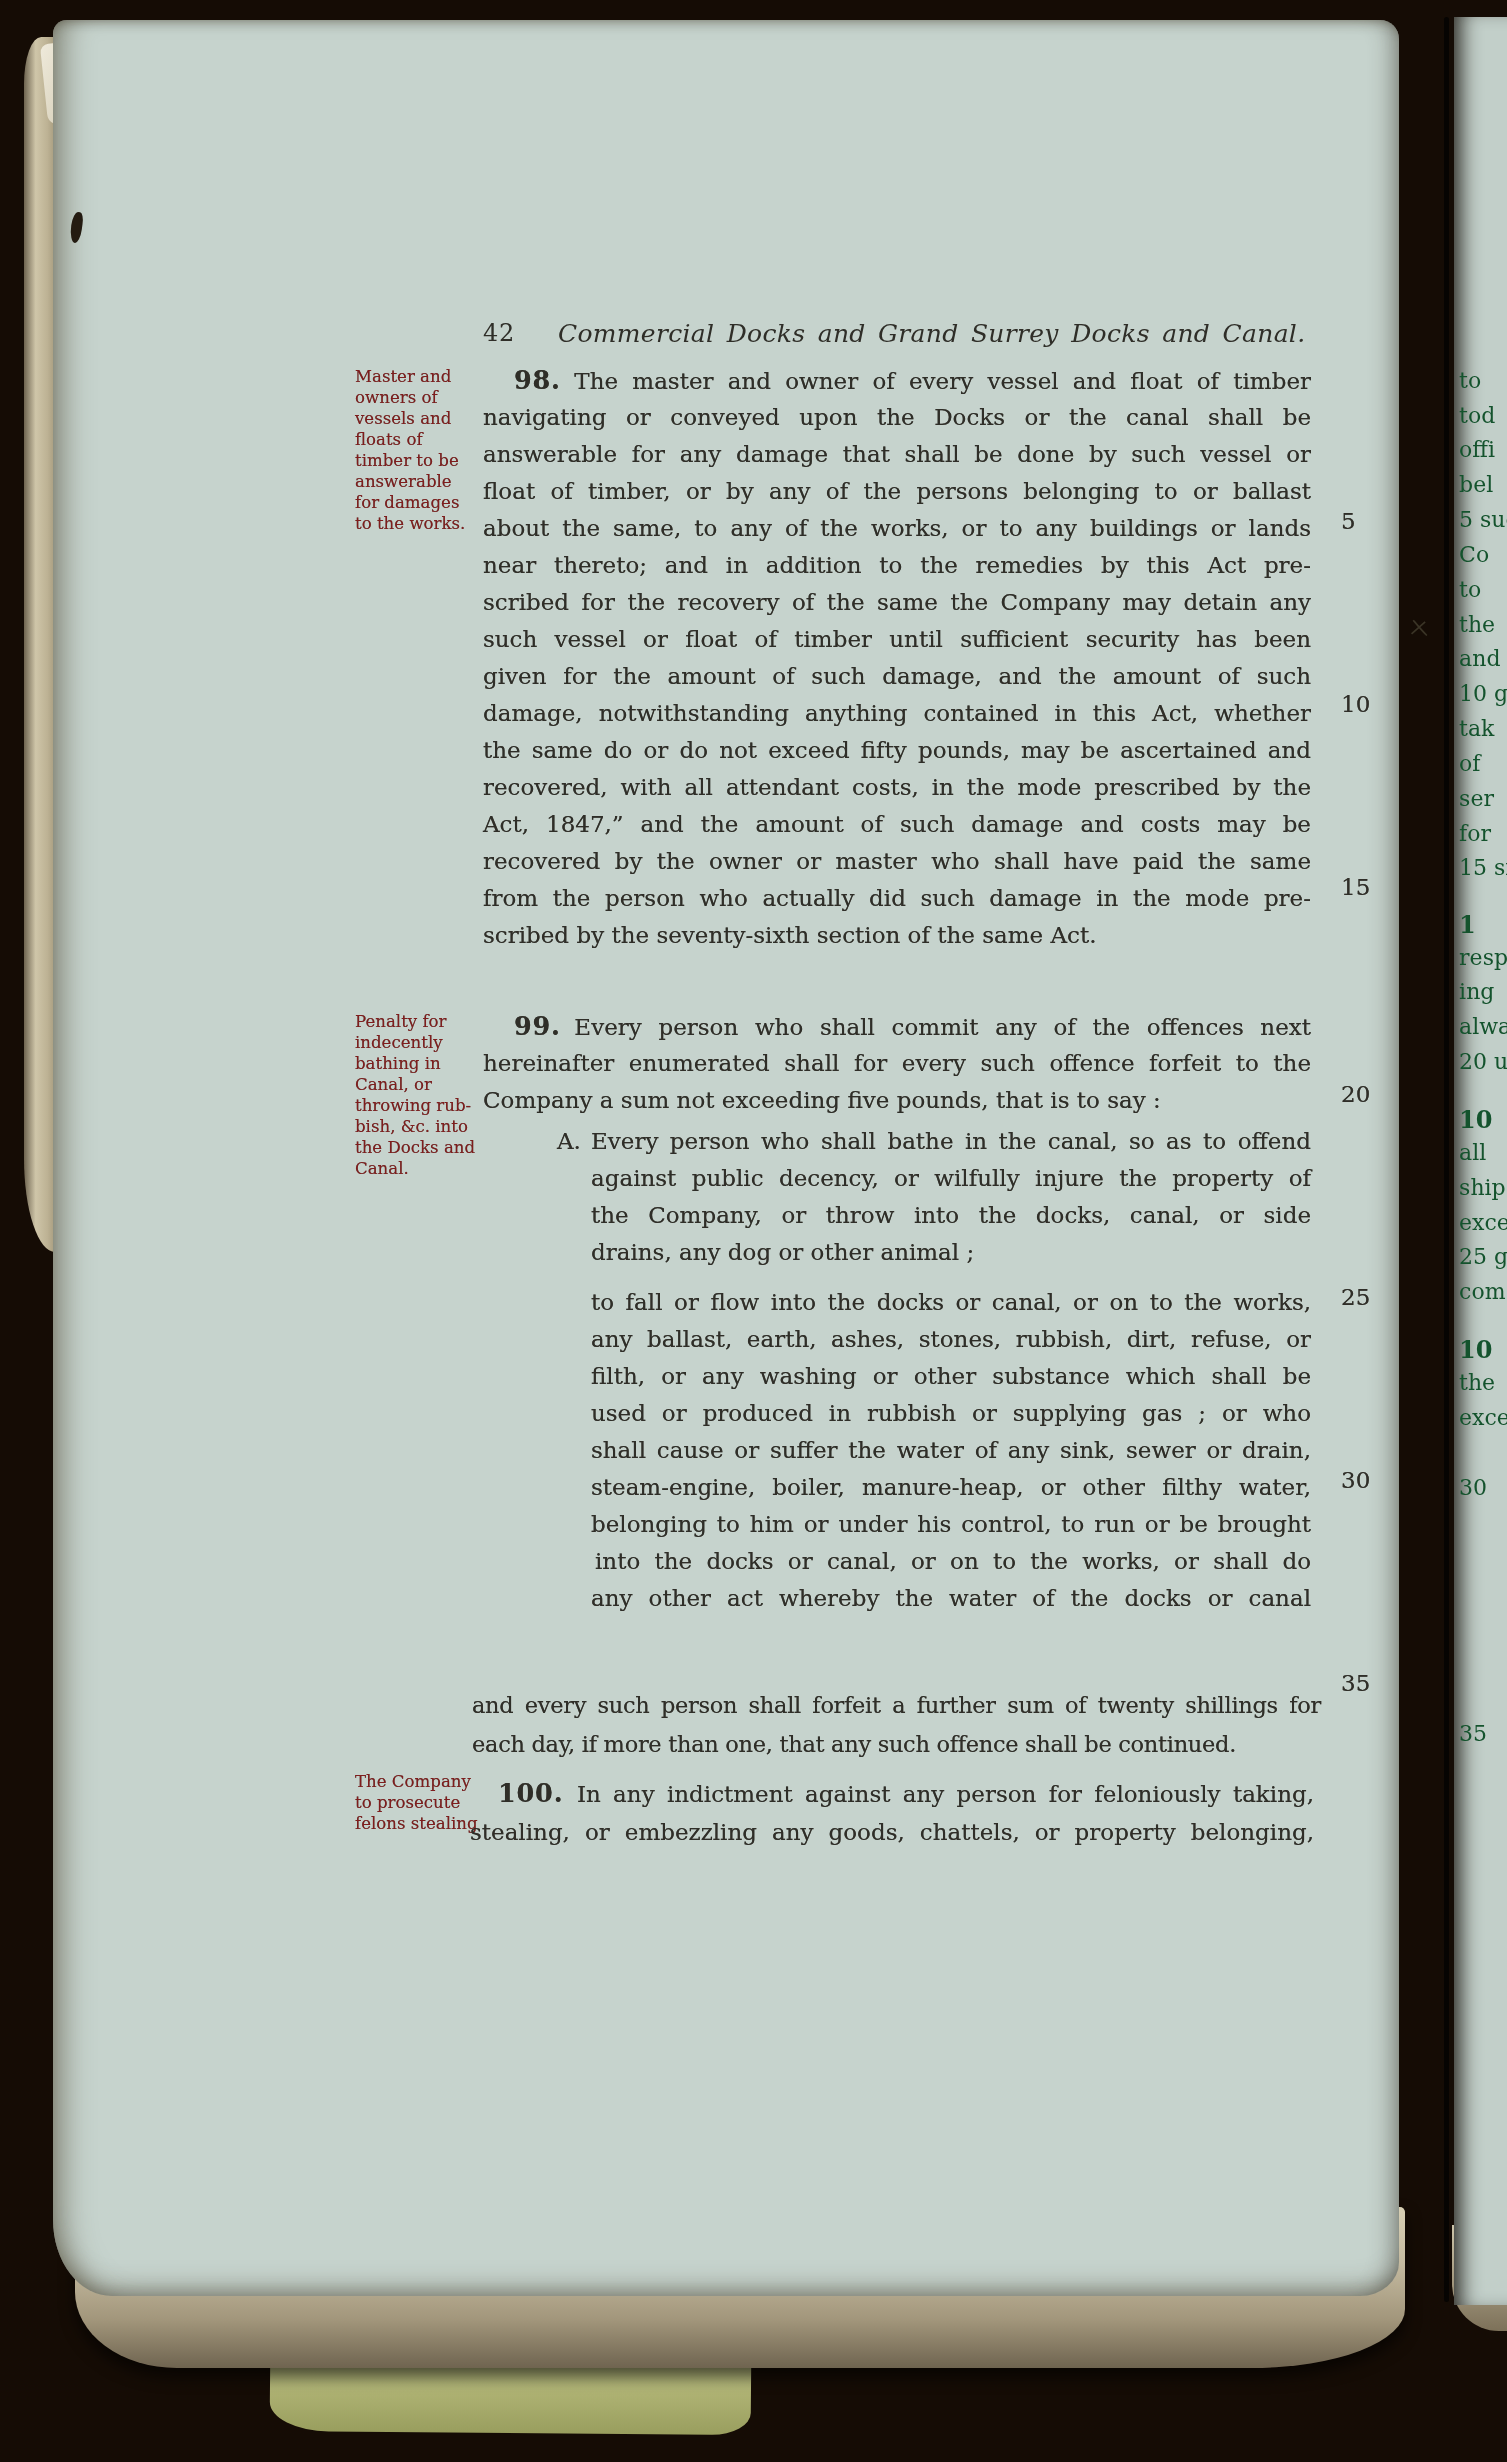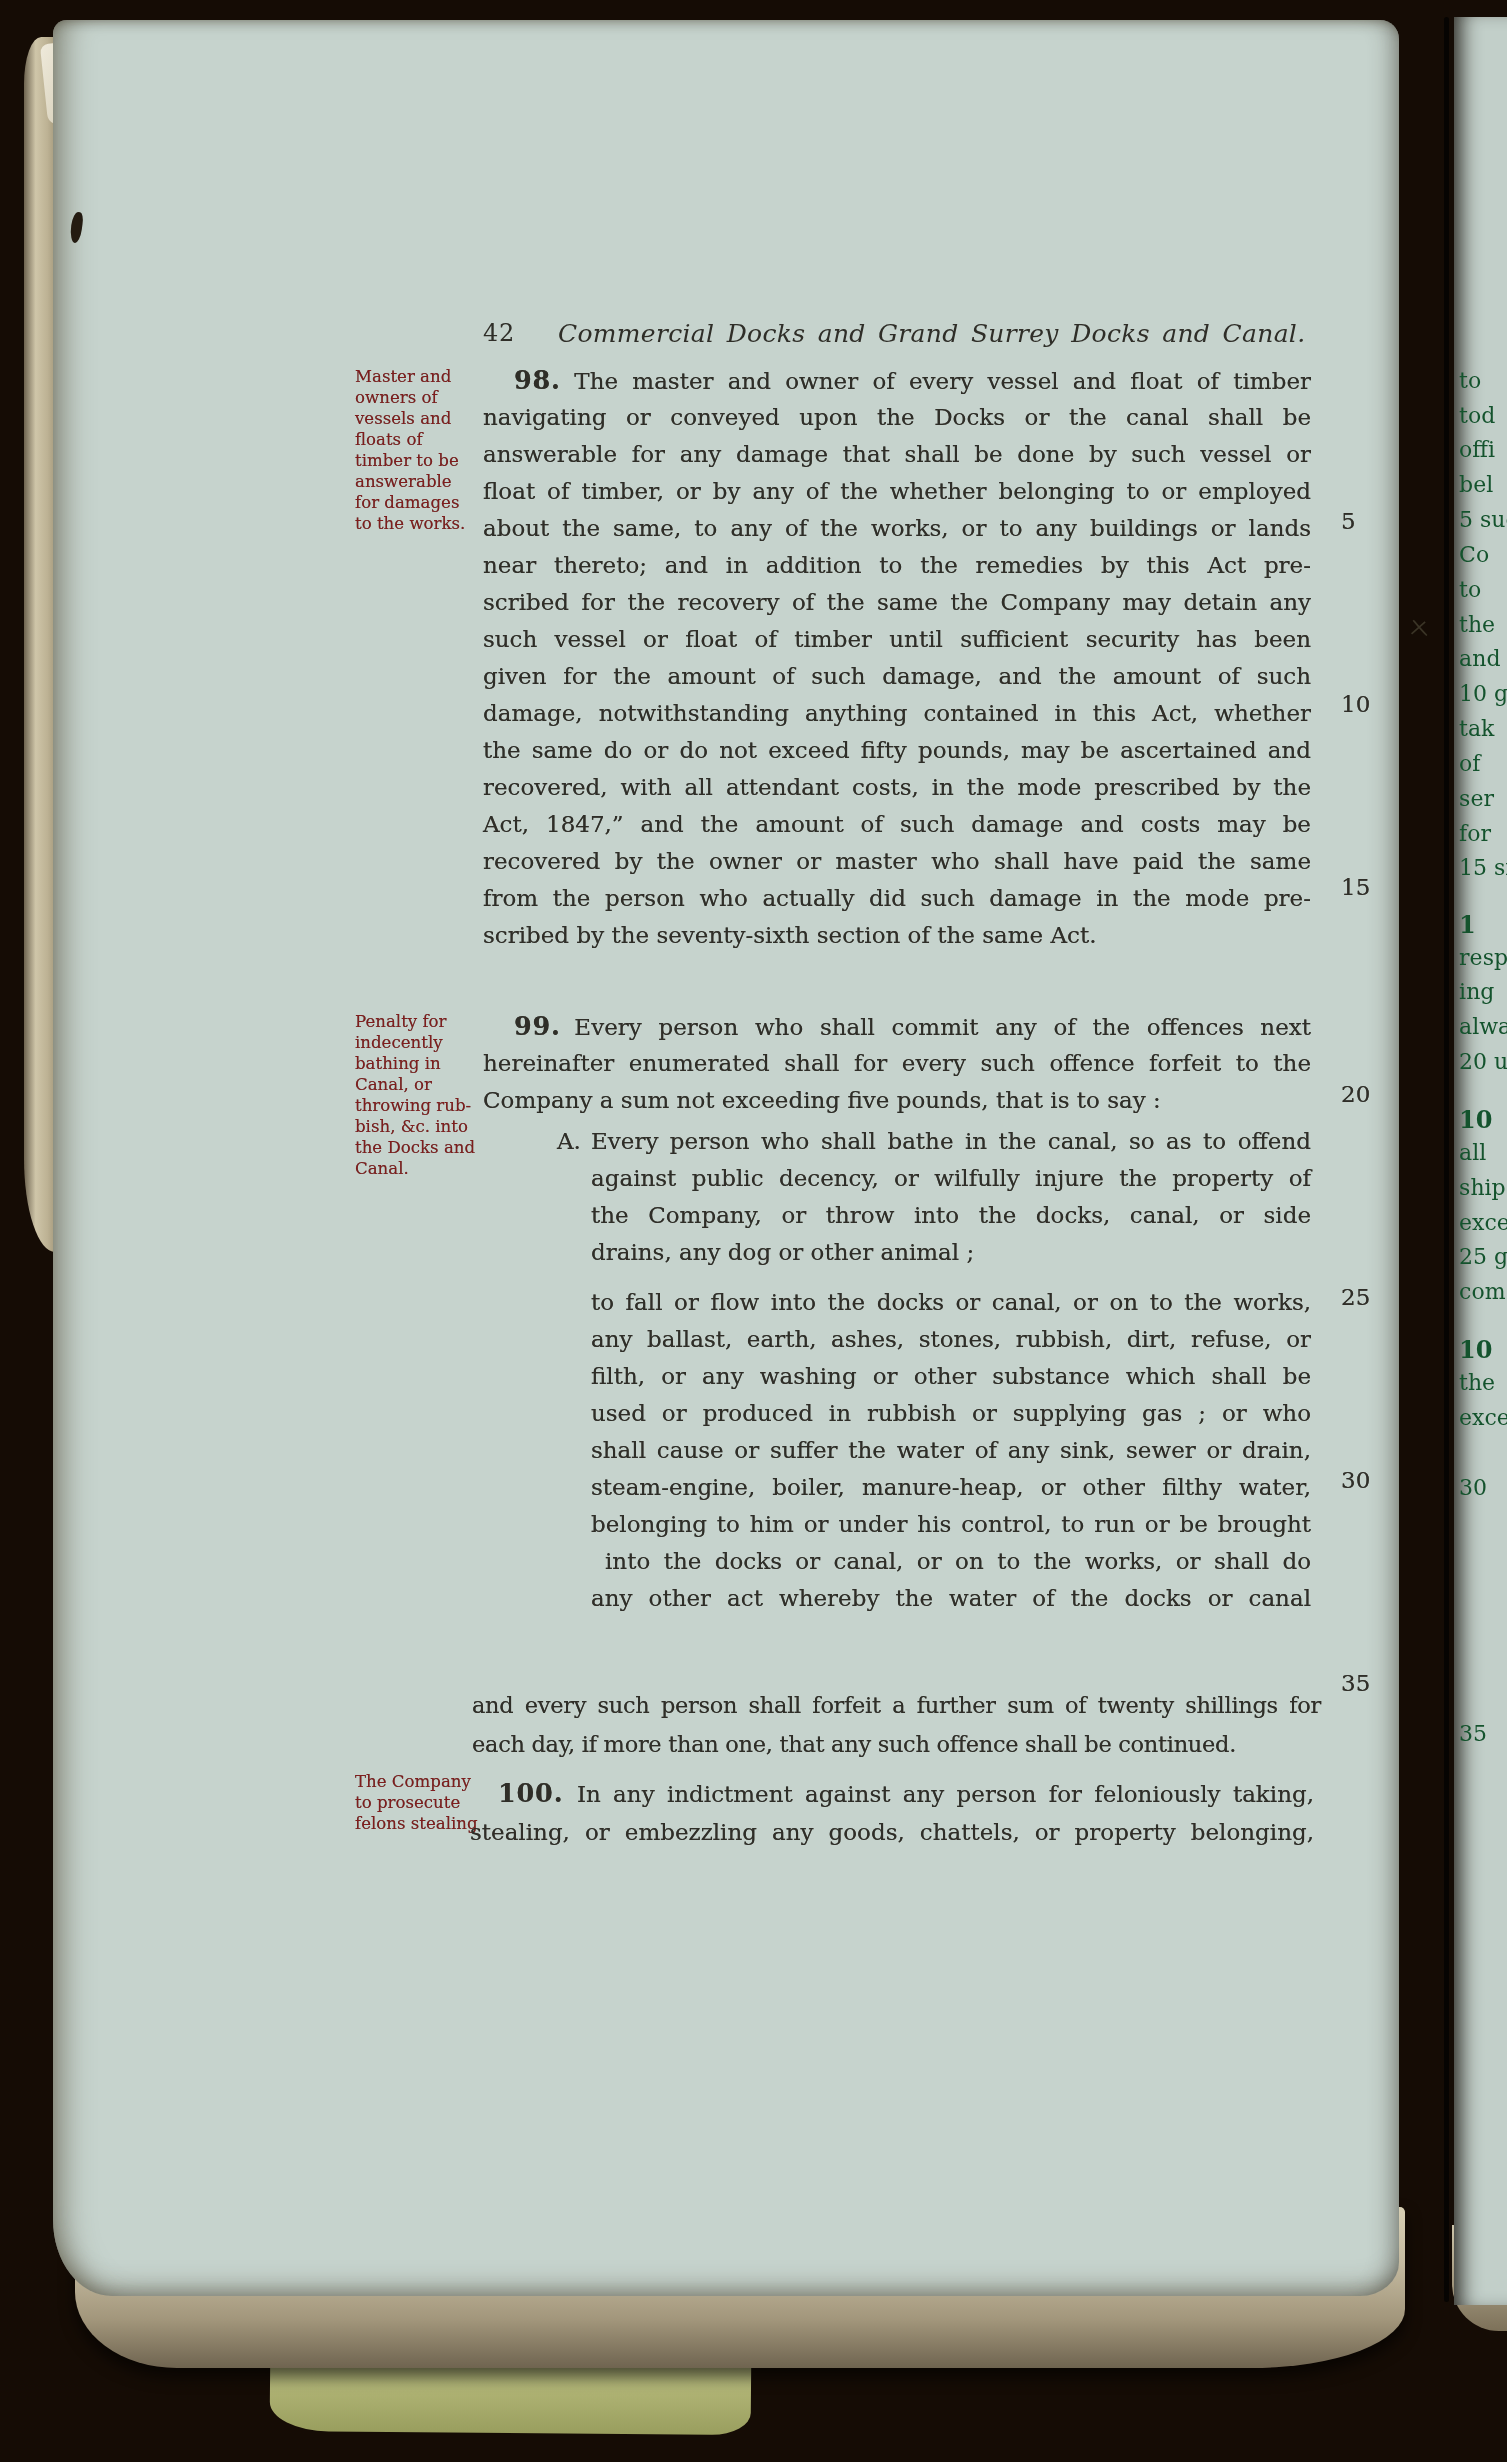--- a/index.html
+++ b/index.html
@@ -122,21 +122,21 @@
       </div>
       <div class="margin-note" style="top: 1751px;">
         <div class="mn-line">The Company</div>
         <div class="mn-line">to prosecute</div>
         <div class="mn-line">felons stealing</div>
       </div>
       <div class="block" style="left: 430px; top: 342px; width: 828px;">
         <div class="line justify" style="height: 37px; line-height: 37px; margin-left: 31px;"><span class="secnum">98.</span>The master and owner of every vessel and float of timber</div>
         <div class="line justify" style="height: 37px; line-height: 37px;">navigating or conveyed upon the Docks or the canal shall be</div>
         <div class="line justify" style="height: 37px; line-height: 37px;">answerable for any damage that shall be done by such vessel or</div>
-        <div class="line justify" style="height: 37px; line-height: 37px;">float of timber, or by any of the whether belonging to or employed</div>
+        <div class="line justify" style="height: 37px; line-height: 37px;">float of timber, or by any of the persons belonging to or ballast</div>
         <div class="line justify" style="height: 37px; line-height: 37px;">about the same, to any of the works, or to any buildings or lands</div>
         <div class="line justify" style="height: 37px; line-height: 37px;">near thereto; and in addition to the remedies by this Act pre-</div>
         <div class="line justify" style="height: 37px; line-height: 37px;">scribed for the recovery of the same the Company may detain any</div>
         <div class="line justify" style="height: 37px; line-height: 37px;">such vessel or float of timber until sufficient security has been</div>
         <div class="line justify" style="height: 37px; line-height: 37px;">given for the amount of such damage, and the amount of such</div>
         <div class="line justify" style="height: 37px; line-height: 37px;">damage, notwithstanding anything contained in this Act, whether</div>
         <div class="line justify" style="height: 37px; line-height: 37px;">the same do or do not exceed fifty pounds, may be ascertained and</div>
         <div class="line justify" style="height: 37px; line-height: 37px;">recovered, with all attendant costs, in the mode prescribed by the</div>
         <div class="line justify" style="height: 37px; line-height: 37px;">Act, 1847,” and the amount of such damage and costs may be</div>
         <div class="line justify" style="height: 37px; line-height: 37px;">recovered by the owner or master who shall have paid the same</div>
@@ -155,21 +155,21 @@
         <div class="line" style="height: 37px; line-height: 37px; margin-left: 34px;">drains, any dog or other animal ;</div>
       </div>
       <div class="block" style="left: 504px; top: 1264px; width: 754px;">
         <div class="line justify" style="height: 37px; line-height: 37px; margin-left: 34px;">to fall or flow into the docks or canal, or on to the works,</div>
         <div class="line justify" style="height: 37px; line-height: 37px; margin-left: 34px;">any ballast, earth, ashes, stones, rubbish, dirt, refuse, or</div>
         <div class="line justify" style="height: 37px; line-height: 37px; margin-left: 34px;">filth, or any washing or other substance which shall be</div>
         <div class="line justify" style="height: 37px; line-height: 37px; margin-left: 34px;">used or produced in rubbish or supplying gas ; or who</div>
         <div class="line justify" style="height: 37px; line-height: 37px; margin-left: 34px;">shall cause or suffer the water of any sink, sewer or drain,</div>
         <div class="line justify" style="height: 37px; line-height: 37px; margin-left: 34px;">steam-engine, boiler, manure-heap, or other filthy water,</div>
         <div class="line justify" style="height: 37px; line-height: 37px; margin-left: 34px;">belonging to him or under his control, to run or be brought</div>
-        <div class="line justify" style="height: 37px; line-height: 37px; margin-left: 48px;">into the docks or canal, or on to the works, or shall do</div>
+        <div class="line justify" style="height: 37px; line-height: 37px; margin-left: 38px;">into the docks or canal, or on to the works, or shall do</div>
         <div class="line justify" style="height: 37px; line-height: 37px; margin-left: 34px;">any other act whereby the water of the docks or canal</div>
       </div>
       <div class="block" style="left: 419px; top: 1666px; width: 849px; font-size: 22.5px; letter-spacing: -0.3px;">
         <div class="line justify" style="height: 39px; line-height: 39px;">and every such person shall forfeit a further sum of twenty shillings for</div>
         <div class="line" style="height: 39px; line-height: 39px;">each day, if more than one, that any such offence shall be continued.</div>
       </div>
       <div class="block" style="left: 417px; top: 1754px; width: 844px;">
         <div class="line justify" style="height: 39px; line-height: 39px; margin-left: 28px;"><span class="secnum">100.</span>In any indictment against any person for feloniously taking,</div>
         <div class="line justify" style="height: 39px; line-height: 39px;">stealing, or embezzling any goods, chattels, or property belonging,</div>
       </div>

